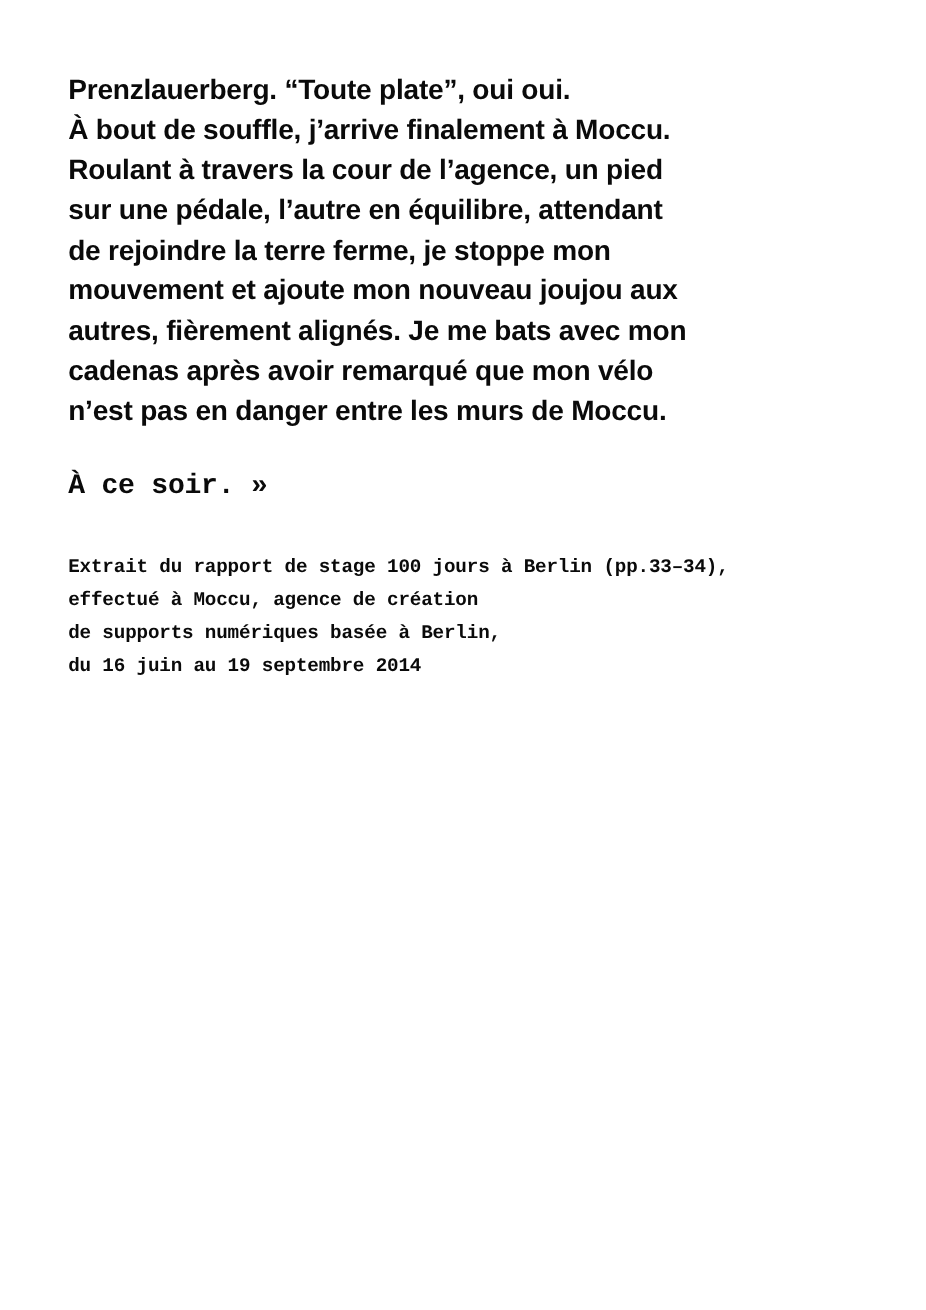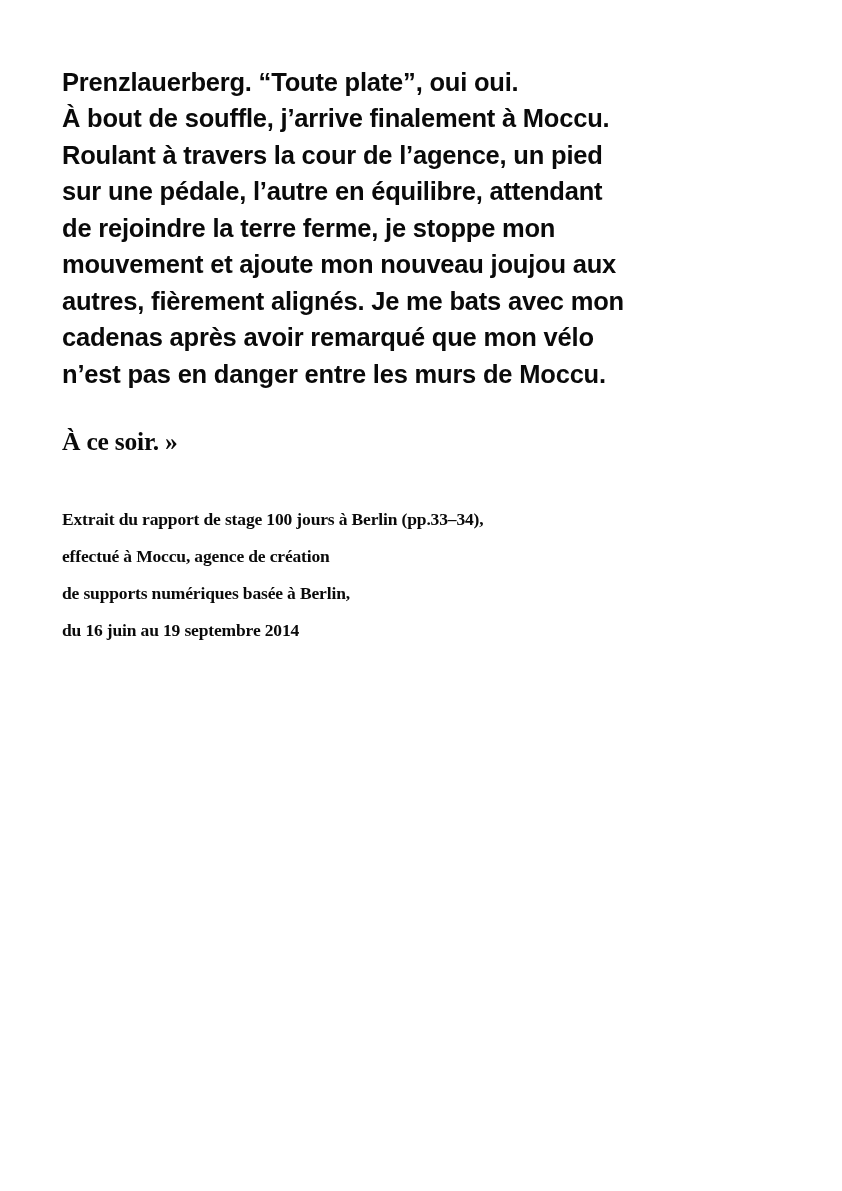--- a/index.html
+++ b/index.html
@@ -26,33 +26,33 @@
     font-weight: 700;
     font-size: 25.5px;
     line-height: 36.5px;
     letter-spacing: -0.2px;
     color: #0a0a0a;
     white-space: pre-line;
     max-width: 700px;
   }
   .closing {
     margin-top: 33px;
-    font-family: Liberation Serif, serif;
+    font-family: Liberation Mono, monospace;
     font-weight: 700;
     font-size: 25.5px;
     line-height: 34px;
     letter-spacing: -0.2px;
     color: #0a0a0a;
   }
   .caption {
     margin-top: 42px;
-    font-family: Liberation Serif, serif;
+    font-family: Liberation Mono, monospace;
     font-weight: 700;
     font-size: 17.5px;
-    line-height: 37px;
+    line-height: 30px;
     letter-spacing: -0.15px;
     color: #0a0a0a;
     white-space: pre-line;
   }
 </style>
 </head>
 <body>
 
 <div class="page">
   <p class="body-text">Prenzlauerberg. “Toute plate”, oui oui.

